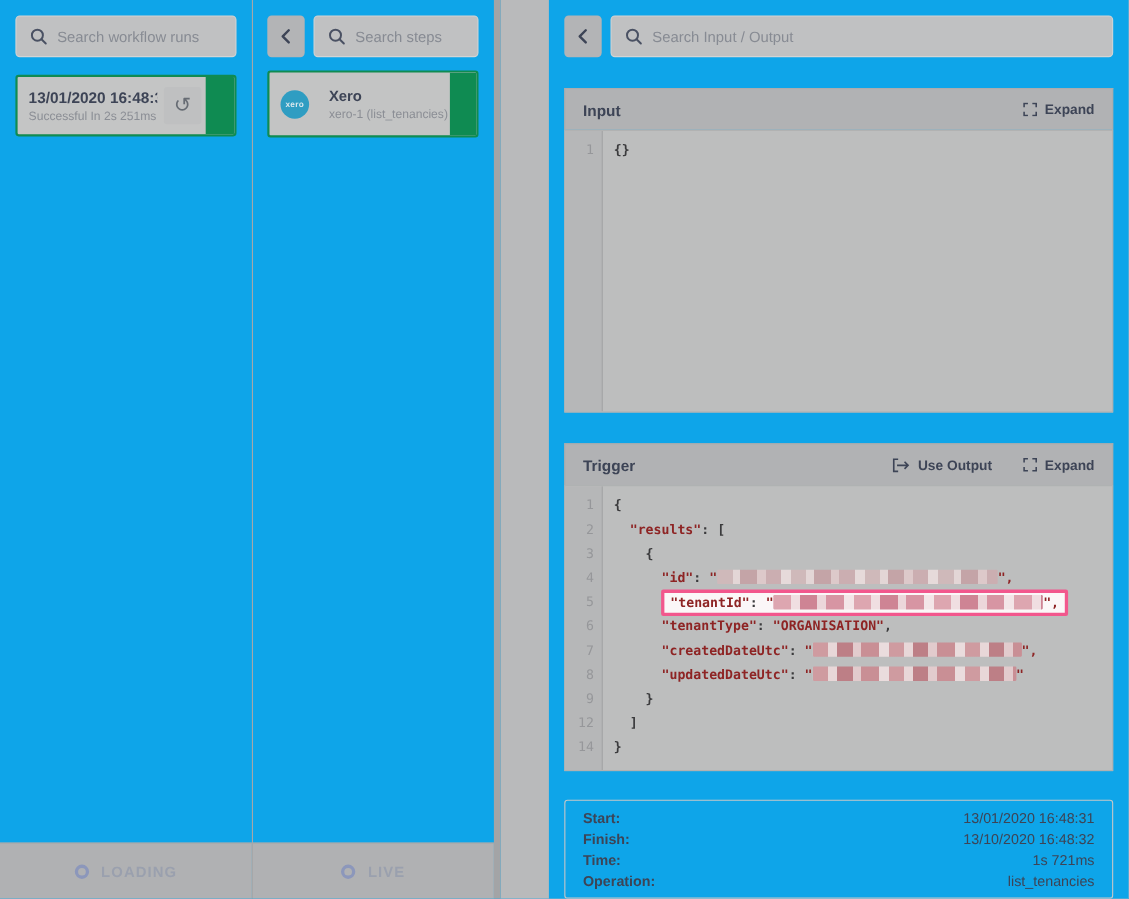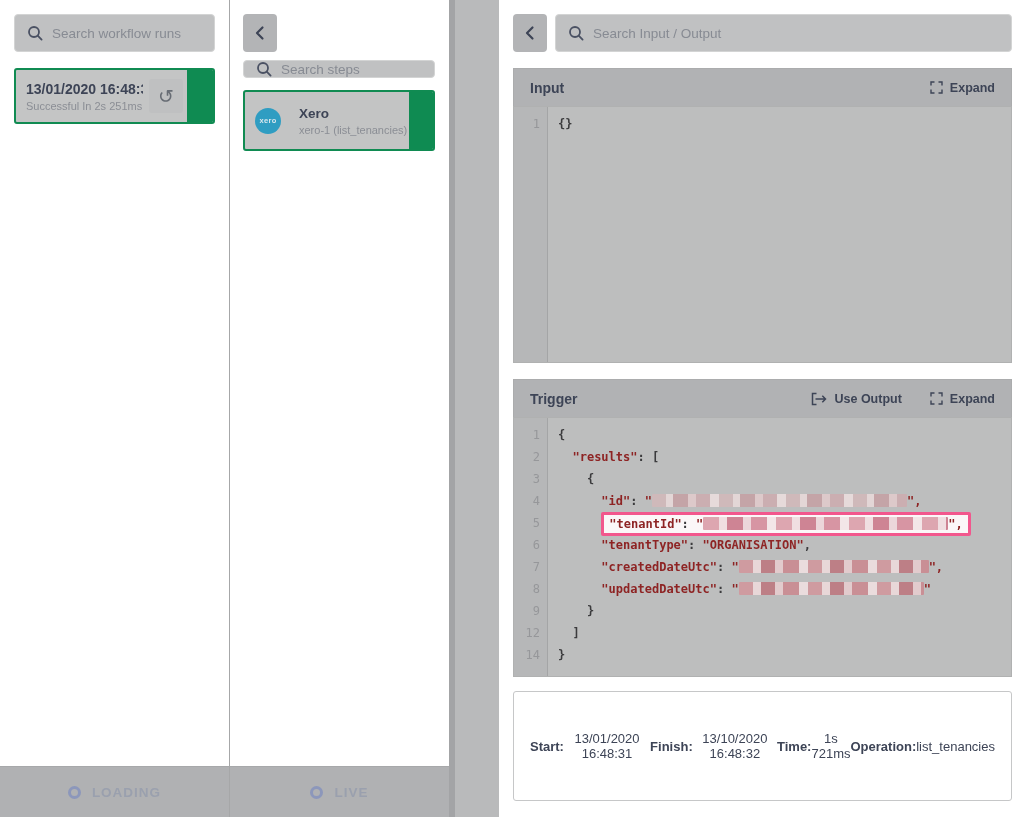--- a/index.html
+++ b/index.html
@@ -4,40 +4,40 @@
 <style>
   * { margin:0; padding:0; box-sizing:border-box; }
   html,body { width:1026px; height:817px; overflow:hidden; }
   body {
     font-family:"Liberation Sans", sans-serif;
     background:#b9babb;
     color:#3d4456;
     display:flex;
   }
   
-  .panel { display:flex; flex-direction:column; height:817px; background:#ffffff; }
+  .panel { display:flex; flex-direction:column; height:817px; background:#0ea5e9;gap:12px; }
   .panel-runs  { width:230px; border-right:1px solid #a6a7a8; }
   .panel-steps { width:225px; border-right:6px solid #a3a4a6; }
   .panel-io    { flex:1; padding:0 14px;margin-left:44px; }
   .panel-runs .panel-body  { padding:14px; flex:1; }
   .panel-steps .panel-body { padding:14px 14px 14px 13px; flex:1; }
 
   
   .search-box {
     display:flex; align-items:center; gap:9px;
     background:#c0c1c2; border:1px solid #d3d4d4; border-radius:4px;
     height:38px; padding:0 12px; flex:1; min-width:0;
   }
   .search-box input {
     border:none; outline:none; background:transparent; flex:1; min-width:0;
     font-family:"Liberation Sans", sans-serif; font-size:13.5px; color:#3d4456;
   }
   .search-box input::placeholder { color:#87"8b93"; }
   .search-box input::placeholder { color:#878b93; }
-  .top-row { display:flex; gap:8px;flex-direction:column; }
+  .top-row { display:flex; gap:8px; }
   .back-btn {
     width:34px; height:38px; flex:none; border:none; cursor:pointer;
     background:#b3b4b6; border-radius:4px;
     display:flex; align-items:center; justify-content:center;
   }
 
   
   .run-card, .step-card { border-radius:3px; display:flex; overflow:hidden; }
   .run-card {
     margin-top:16px; height:56px;
@@ -112,21 +112,21 @@
   .blur-c { background:repeating-linear-gradient(90deg,#cf9ba0 0 14px,#e8d7d8 14px 22px,#bd7f86 22px 36px,#e2cbcd 36px 44px,#c98f95 44px 60px,#eadcdd 60px 69px); }
   .hl {
     display:inline-block; line-height:14px; padding:2px 5px;
     border:3px solid #f2578d; background:#fbf7f8; border-radius:2px;
     margin:-5px 0; vertical-align:middle;
   }
 
   
   .details {
     margin-top:14px; height:110px; border:1px solid #c6c7c8; border-radius:3px;
-    padding:6px 16px; display:flex; flex-direction:row; justify-content:space-around;text-align:center;
+    padding:6px 16px; display:flex; flex-direction:column; justify-content:space-around;
   }
   .detail-row { display:flex; align-items:center; font-size:13px; color:#3d4456; }
   .detail-label { font-weight:bold; }
   .detail-value { margin-left:auto; }
 
   svg { display:block; }
 </style>
 </head>
 <body>
 

